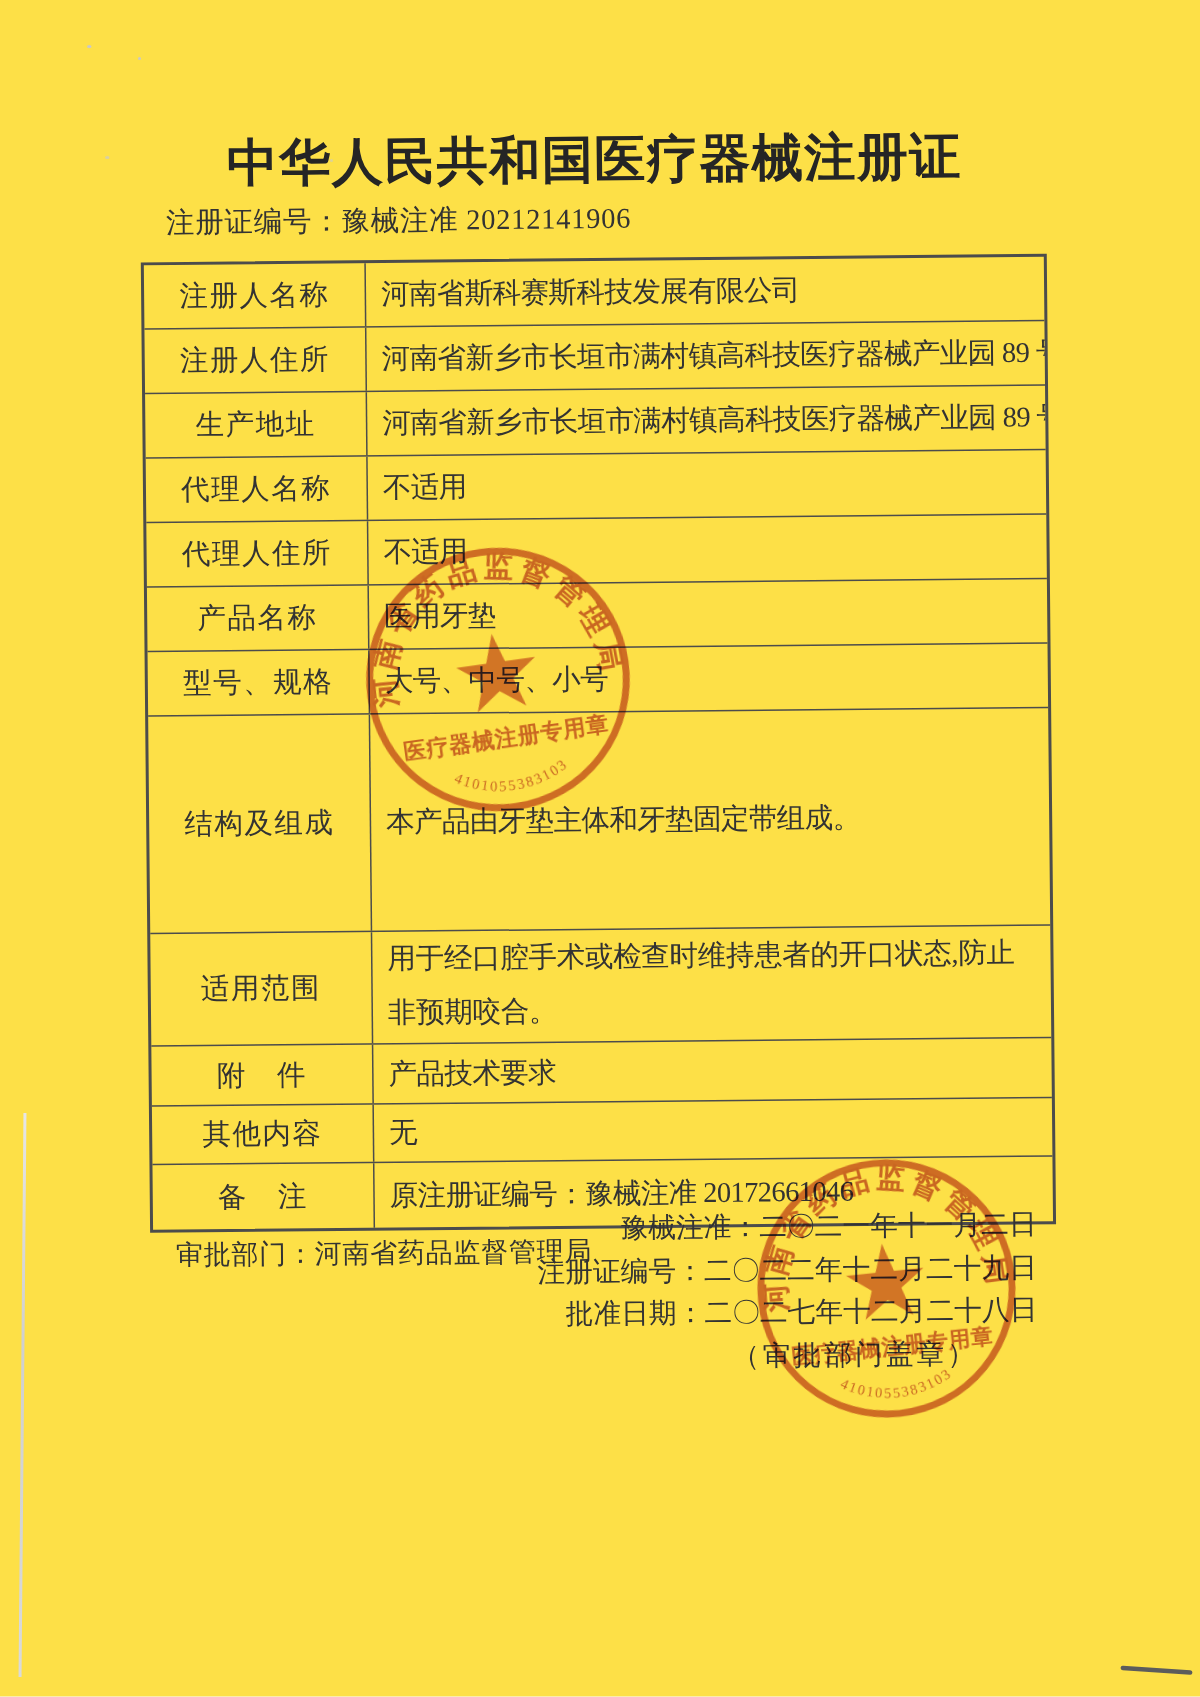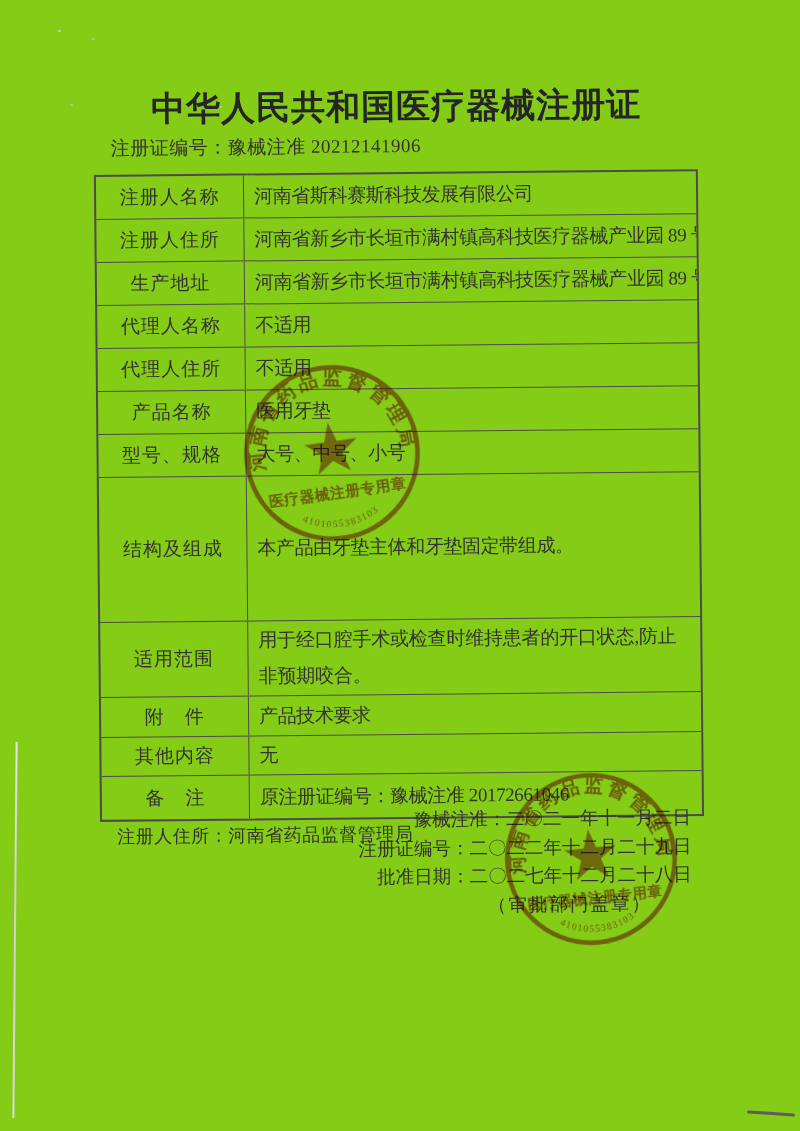--- a/index.html
+++ b/index.html
@@ -4,21 +4,21 @@
 <style>
   html,body{margin:0;padding:0;}
   body{
     width:800px;height:1131px;
     background:#f4f4f2;
     font-family:"Liberation Serif","DejaVu Serif",serif;
     position:relative;overflow:hidden;
   }
   .page{
     position:absolute;inset:0;
-    background:#84cc16;
+    background:#fde047;
   }
   
   .scan-line-left{
     position:absolute;left:14px;top:742px;width:2px;height:376px;
     background:linear-gradient(#e6e6e6,#cfcfcf 40%,#dadada);
     transform:rotate(0.5deg);
   }
   .scan-mark-br{
     position:absolute;left:747px;top:1112px;width:48px;height:3px;
     background:#5c5c5c;border-radius:2px;transform:rotate(4deg);
@@ -152,21 +152,21 @@
         <div class="cell label">其他内容</div>
         <div class="cell value">无</div>
       </div>
       <div class="row h43">
         <div class="cell label">备　注</div>
         <div class="cell value">原注册证编号：豫械注准 20172661046</div>
       </div>
     </div>
 
     <div class="footer-left">
-      <span>注册人住所：</span><span>河南省药品监督管理局</span>
+      <span>审批部门：</span><span>河南省药品监督管理局</span>
     </div>
 
     <div class="footer-right">
       <div><span>豫械注准：</span><span>二〇二一年十一月二日</span></div>
       <div><span>注册证编号：</span><span>二〇二二年十二月二十九日</span></div>
       <div><span>批准日期：</span><span>二〇二七年十二月二十八日</span></div>
       <div class="seal-note">（审批部门盖章）</div>
     </div>
 
   </div>

